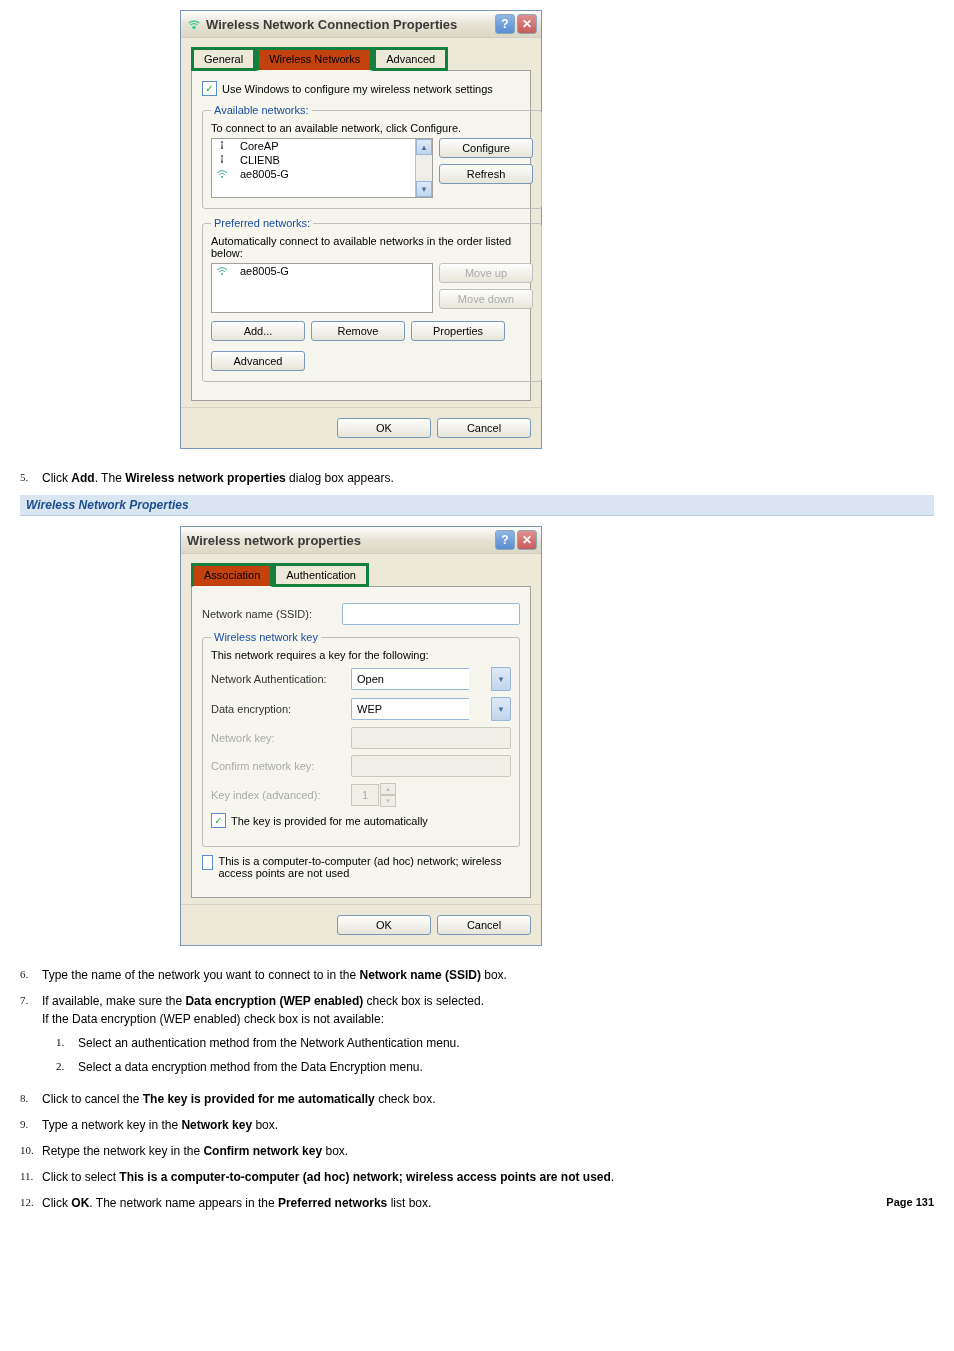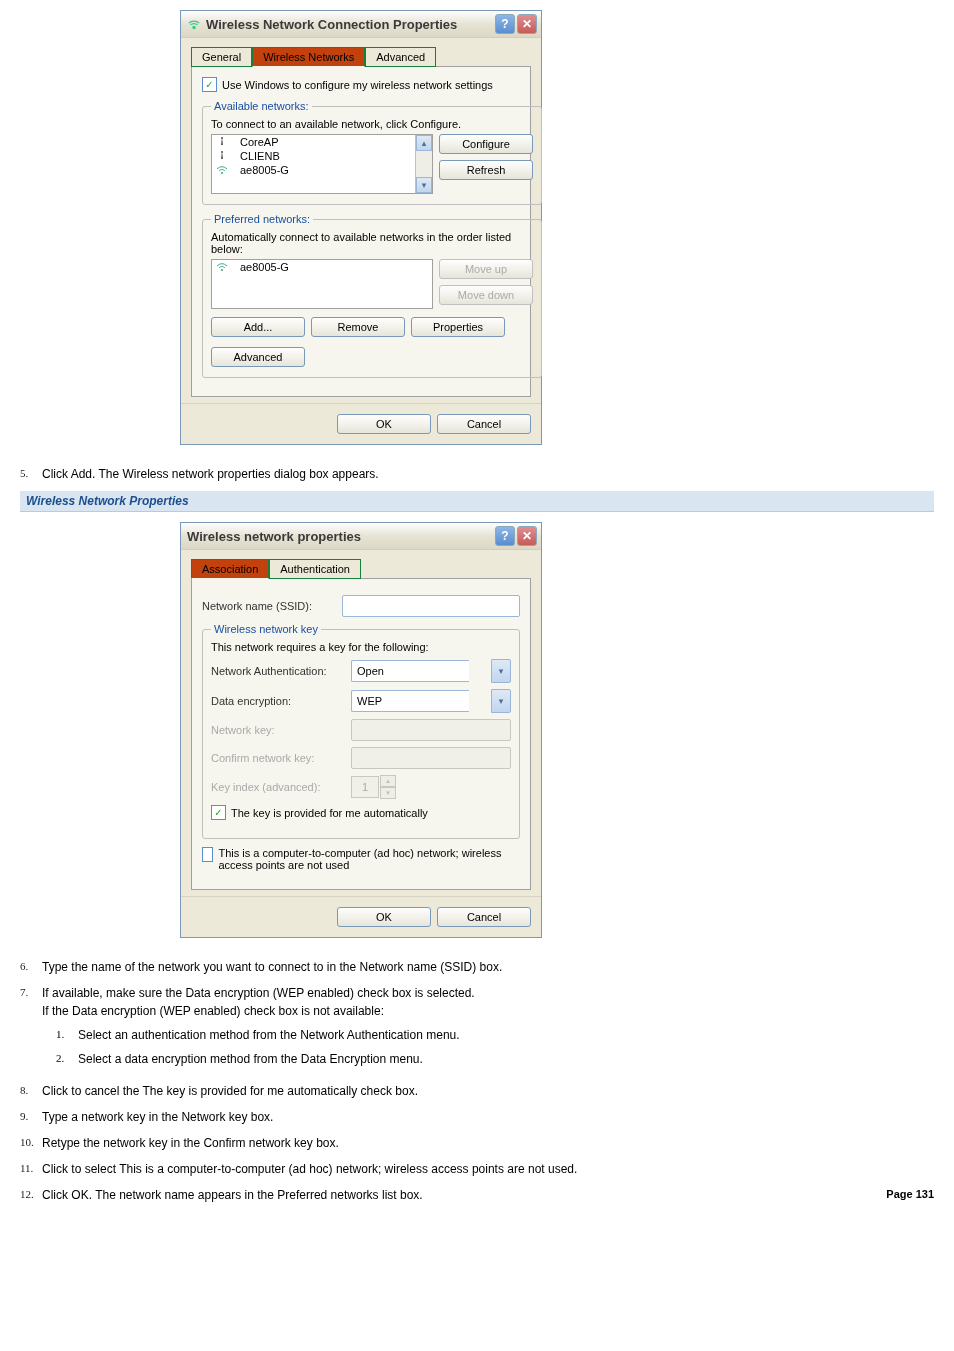--- a/index.html
+++ b/index.html
@@ -49,21 +49,21 @@
     border-radius: 3px;
     color: #fff;
   }
   .help-btn { background: linear-gradient(#8fb6e4, #5a8dd0); }
   .close-btn { background: linear-gradient(#e08f8f, #c95a5a); }
   .dlgbody { padding: 8px 10px 6px 10px; }
   .tabstrip { display: flex; }
   .tab {
     padding: 3px 10px;
     font-size: 11px;
-    border: 1px solid #15803d;
+    border: 3px solid #15803d;
     background: #ece9d8;
     position: relative;
     top: 1px;
   }
   .tab.active {
     background: #c2410c;
     border-bottom: 1px solid #f6f5ee;
     z-index: 2;
   }
   .tabpanel {
@@ -235,21 +235,21 @@
     width: 14px;
     height: 10px;
     border: 1px solid #c9c8bf;
     background: #efeee6;
     font-size: 7px;
     color: #bbb;
     display: flex;
     align-items: center;
     justify-content: center;
   }
-  b { font-weight: normal; }
+  b { font-weight: bold; }
 </style>
 </head>
 <body>
 
 <div class="dialog">
   <div class="titlebar">
     <div class="left">
       <span class="appicon">
         <svg viewBox="0 0 16 16">
             <circle cx="8" cy="12" r="2" fill="#3c8"></circle>

